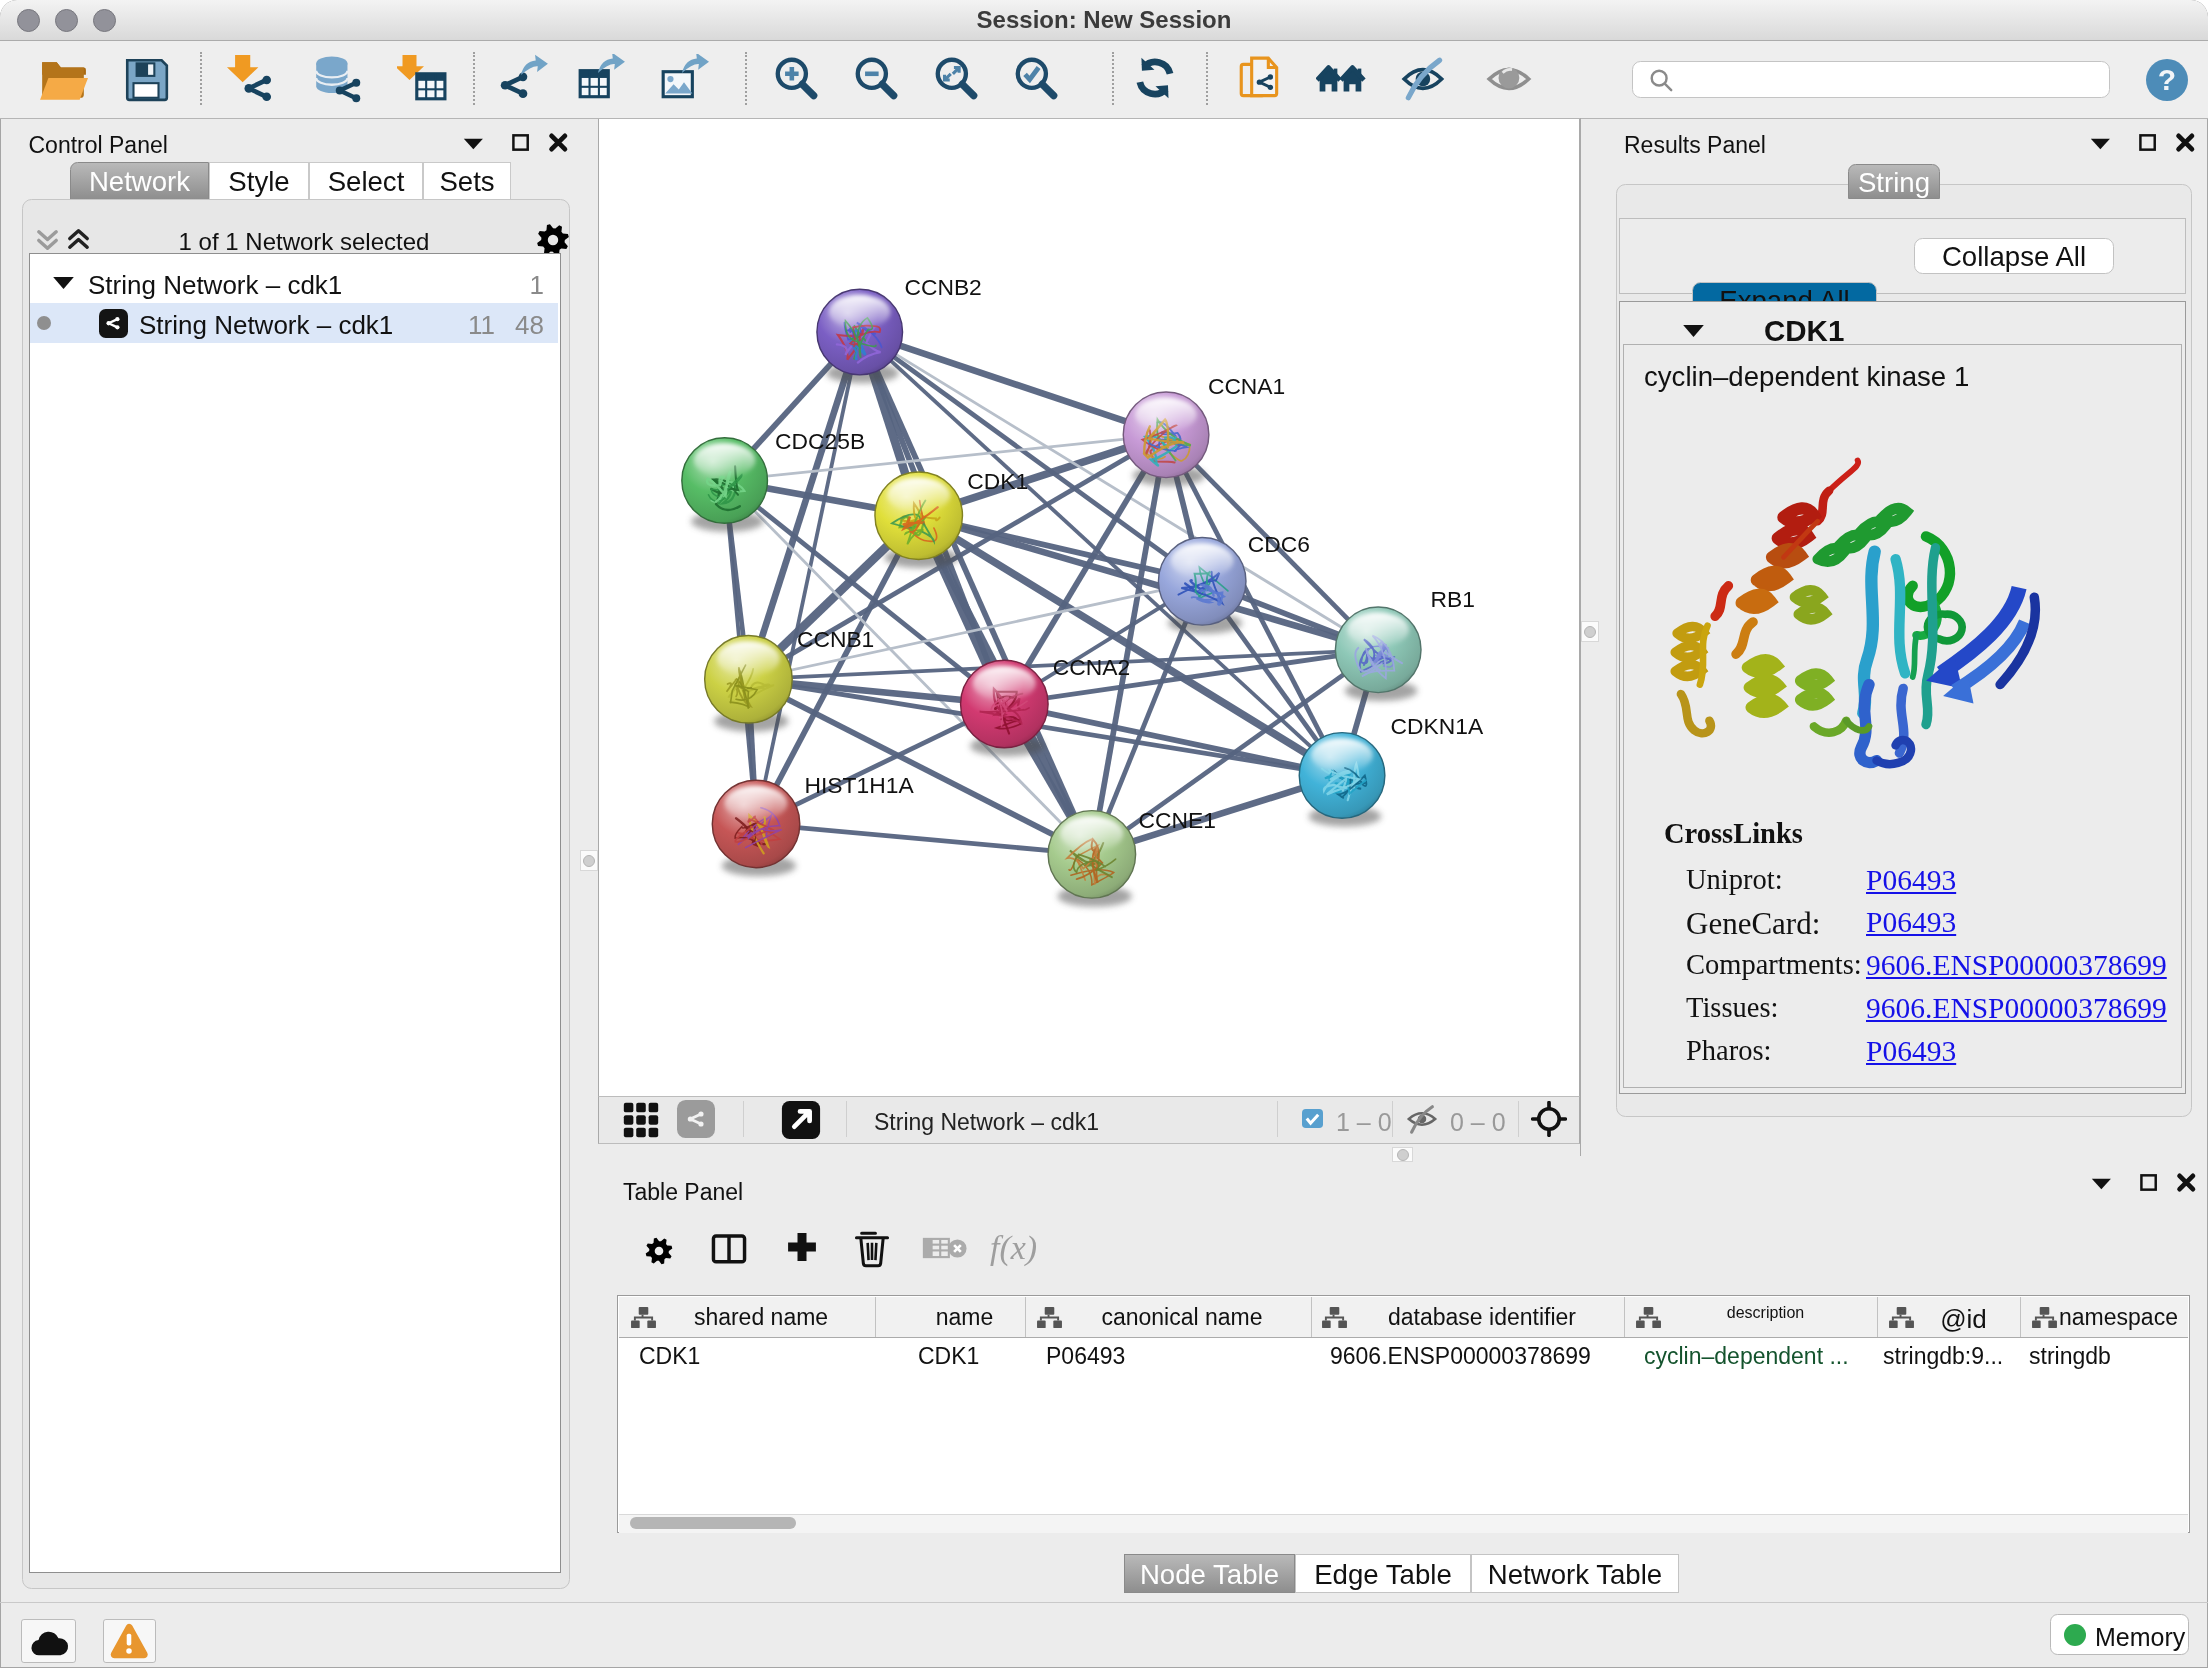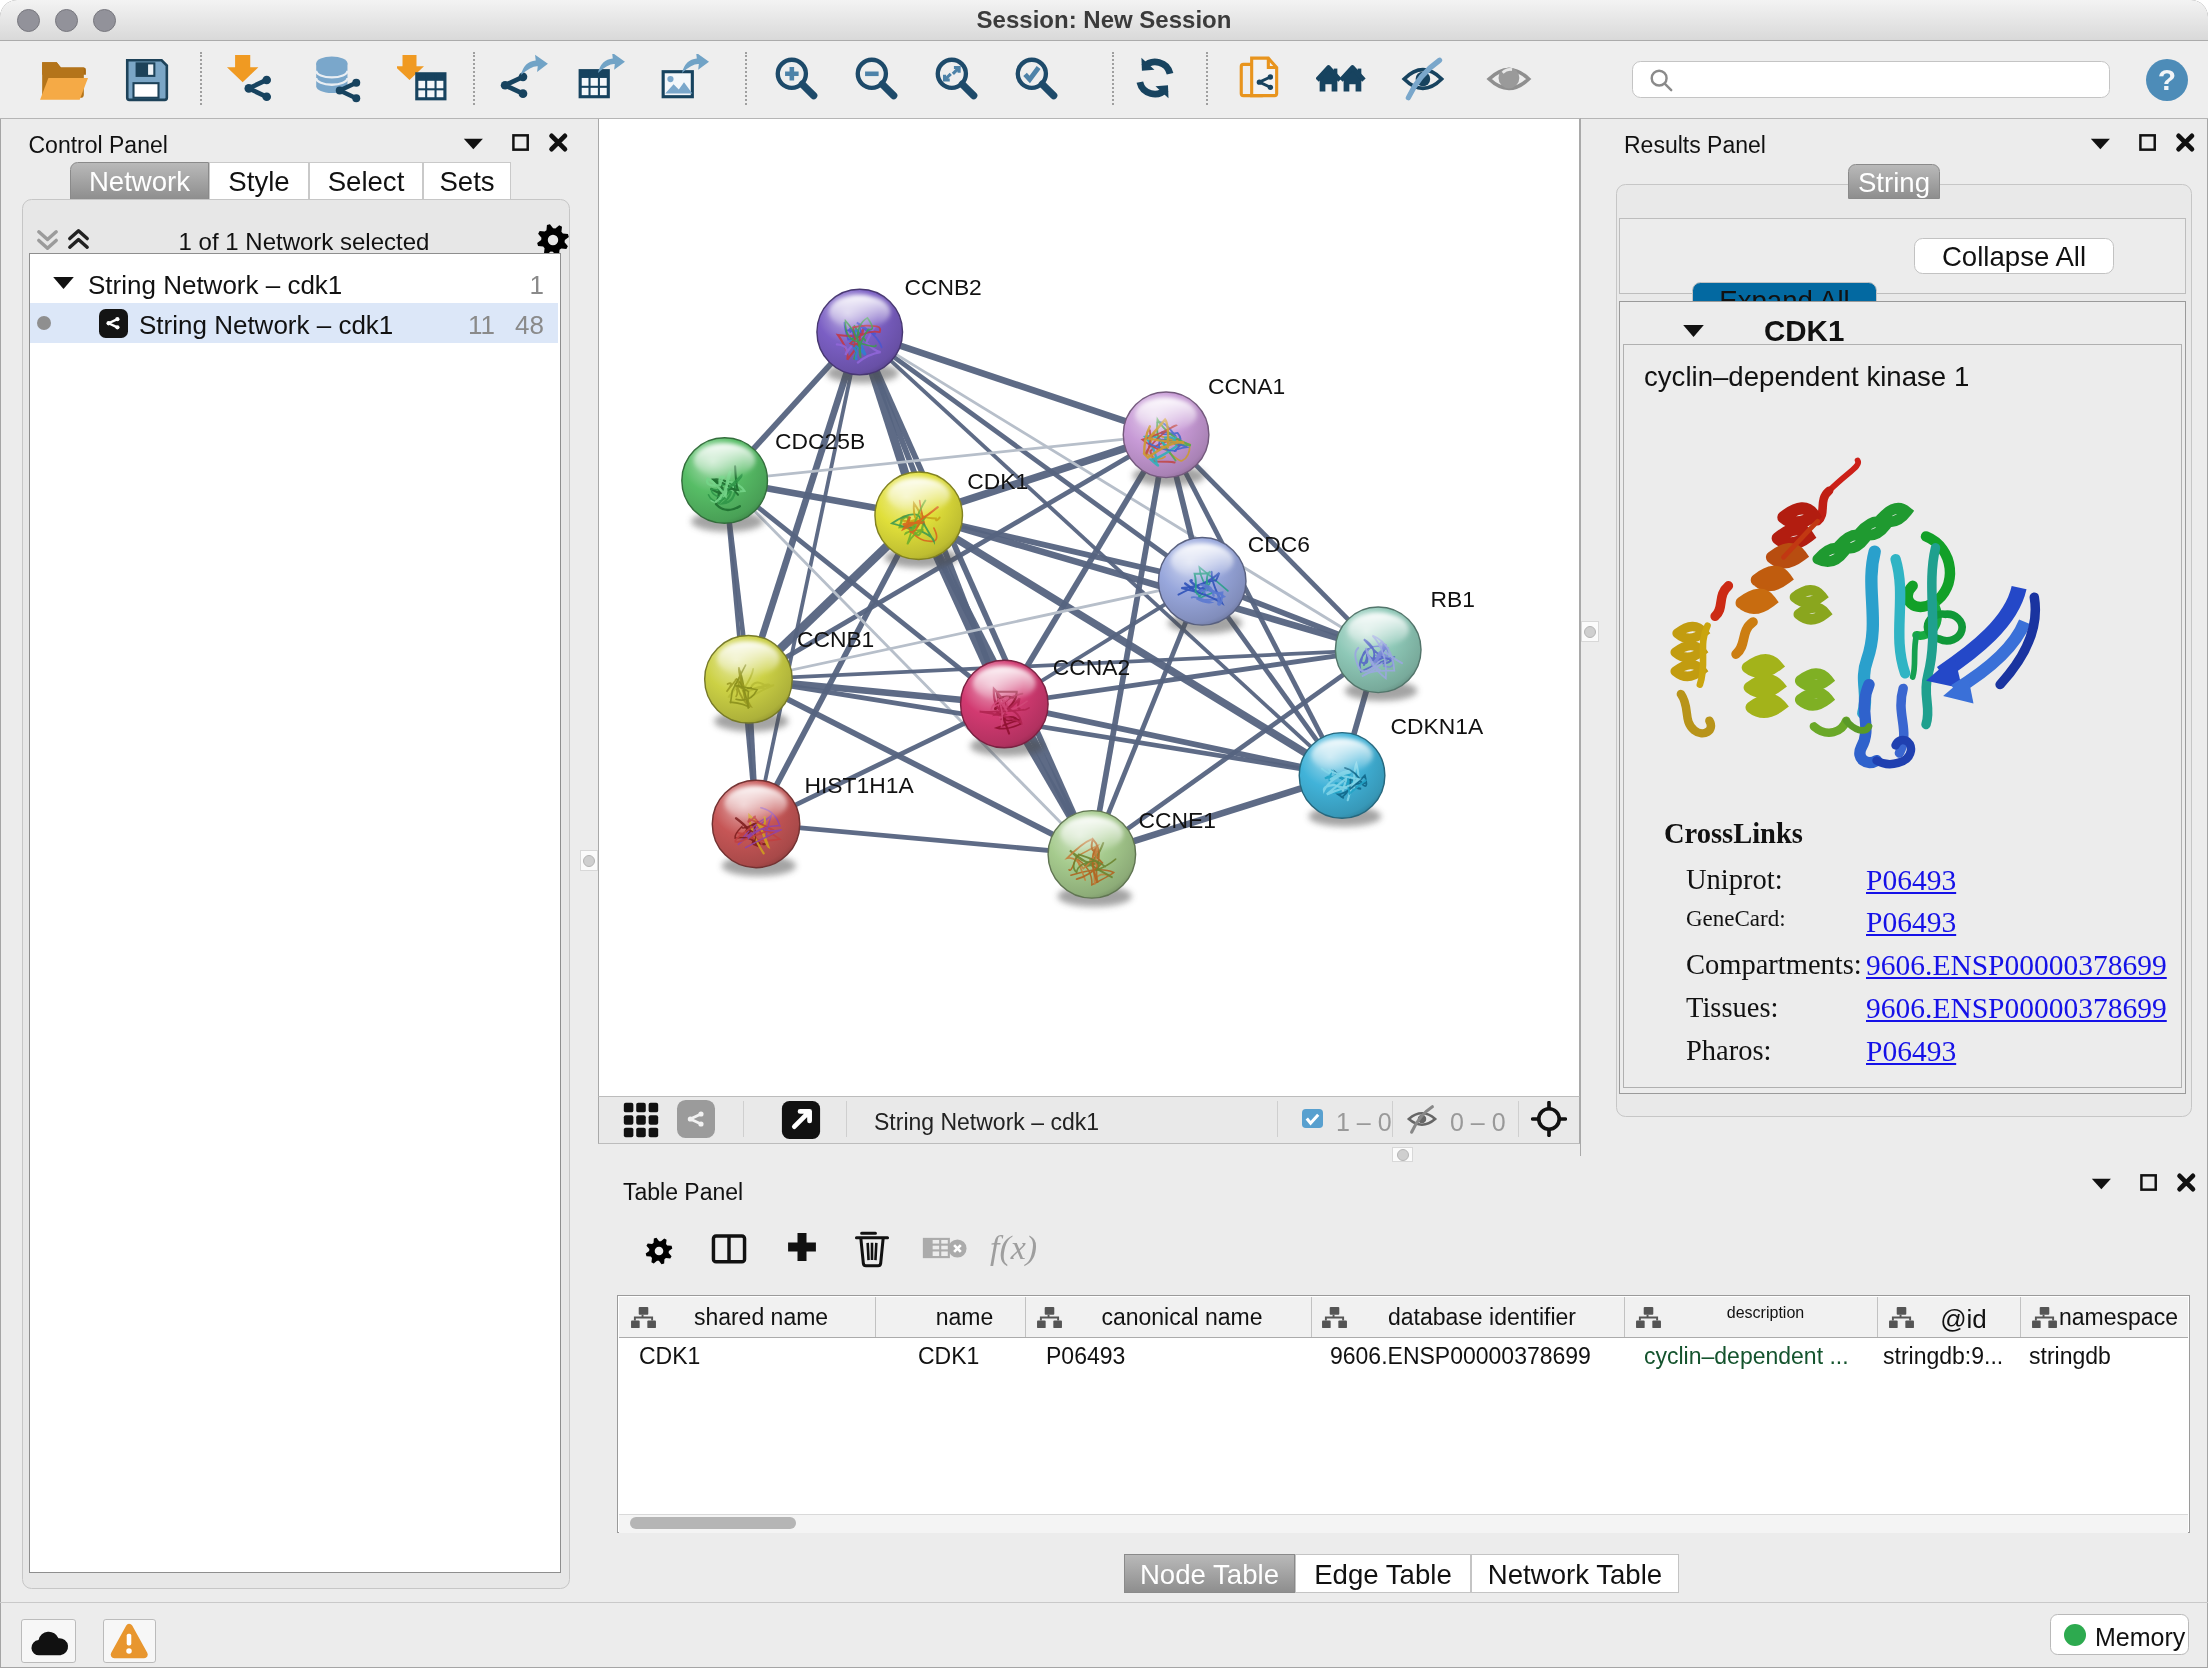--- a/index.html
+++ b/index.html
@@ -555,21 +555,21 @@
       <path d="M240 252 C228 280 244 296 232 318 C226 330 238 338 248 332" fill="none" stroke="#2f62cc" stroke-width="12" stroke-linecap="round"></path>
       <path d="M276 256 C268 284 284 300 272 324" fill="none" stroke="#3a66d0" stroke-width="10" stroke-linecap="round"></path>
       <path d="M248 332 C262 340 282 334 284 322 C286 310 272 306 268 316" fill="none" stroke="#2040b0" stroke-width="9" stroke-linecap="round"></path>
       <path d="M186 80 C170 96 160 108 150 118" fill="none" stroke="#c23812" stroke-width="5" stroke-linecap="round"></path>
       <path d="M216 290 C224 300 236 304 240 296" fill="none" stroke="#5a9a28" stroke-width="7" stroke-linecap="round"></path>
       <path d="M290 200 C286 216 290 232 286 244" fill="none" stroke="#16a050" stroke-width="6" stroke-linecap="round"></path>
     </svg>
     <div style="position:absolute;left:1664px;top:818px;font-size:28.5px;font-weight:bold;font-family:'Liberation Serif',serif;color:#111;">CrossLinks</div>
     <div style="position:absolute;left:1686px;top:864px;font-size:28.5px;font-family:'Liberation Serif',serif;color:#111;">Uniprot:</div>
     <div style="position:absolute;left:1866px;top:864px;font-size:29.5px;font-family:'Liberation Serif',serif;color:#1511e8;text-decoration:underline;">P06493</div>
-    <div style="position:absolute;left:1686px;top:906px;font-size:23px;font-family:'Liberation Serif',serif;color:#111;">GeneCard:</div>
+    <div style="position:absolute;left:1686px;top:906px;font-size:31px;font-family:'Liberation Serif',serif;color:#111;">GeneCard:</div>
     <div style="position:absolute;left:1866px;top:906px;font-size:29.5px;font-family:'Liberation Serif',serif;color:#1511e8;text-decoration:underline;">P06493</div>
     <div style="position:absolute;left:1686px;top:949px;font-size:28.5px;font-family:'Liberation Serif',serif;color:#111;">Compartments:</div>
     <div style="position:absolute;left:1866px;top:949px;font-size:29.5px;font-family:'Liberation Serif',serif;color:#1511e8;text-decoration:underline;">9606.ENSP00000378699</div>
     <div style="position:absolute;left:1686px;top:992px;font-size:28.5px;font-family:'Liberation Serif',serif;color:#111;">Tissues:</div>
     <div style="position:absolute;left:1866px;top:992px;font-size:29.5px;font-family:'Liberation Serif',serif;color:#1511e8;text-decoration:underline;">9606.ENSP00000378699</div>
     <div style="position:absolute;left:1686px;top:1035px;font-size:28.5px;font-family:'Liberation Serif',serif;color:#111;">Pharos:</div>
     <div style="position:absolute;left:1866px;top:1035px;font-size:29.5px;font-family:'Liberation Serif',serif;color:#1511e8;text-decoration:underline;">P06493</div>
   <div style="position:absolute;left:623px;top:1179px;font-size:23px;color:#111;">Table Panel</div>
     <svg style="position:absolute;left:2088px;top:1170px" width="124" height="25" viewBox="0 0 130 26">
       <path d="M4 9 L24 9 L14 20 Z" fill="#111"></path>

